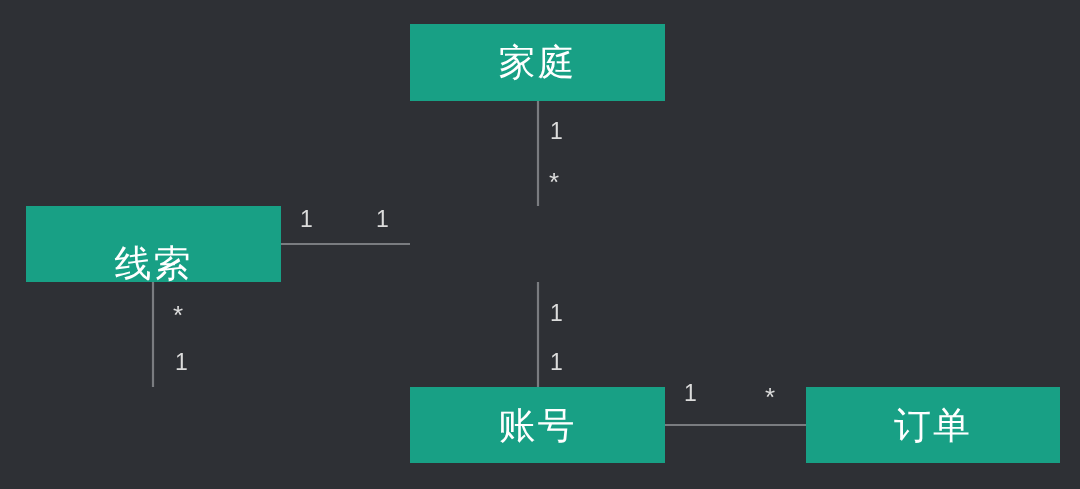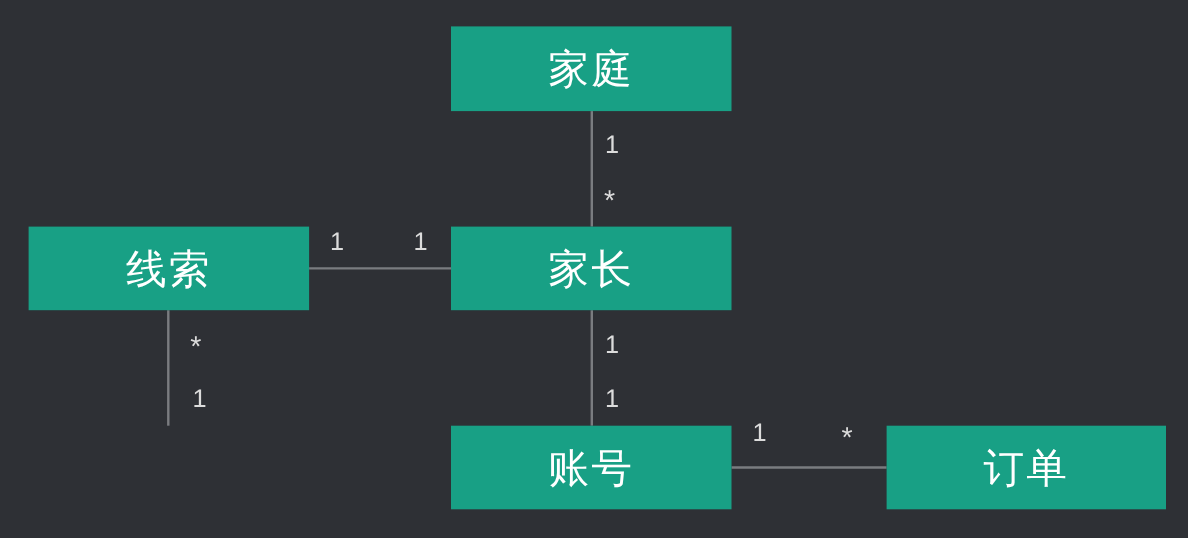--- a/index.html
+++ b/index.html
@@ -49,21 +49,21 @@
     line-height: 1;
     white-space: nowrap;
     font-family: "Liberation Sans", "DejaVu Sans", sans-serif;
   }
   .cardinality.star {
     font-size: 26px;
   }
 
   
   #node-family   { left: 410px; top: 24px;  width: 255px; height: 77px; }
-  #node-lead     { left: 26px;  top: 206px; width: 255px; height: 76px; }
+  #node-lead     { left: 26px;  top: 206px; width: 255px; height: 76px; align-items: flex-end; }
   #node-parent   { left: 410px; top: 206px; width: 255px; height: 76px; }
   #node-sales    { left: 26px;  top: 387px; width: 255px; height: 76px; }
   #node-account  { left: 410px; top: 387px; width: 255px; height: 76px; }
   #node-order    { left: 806px; top: 387px; width: 254px; height: 76px; }
 
   
   #card-family-parent-top    { left: 550px; top: 120px; }
   #card-family-parent-bottom { left: 549px; top: 169px; }
   #card-lead-parent-left     { left: 300px; top: 208px; }
   #card-lead-parent-right    { left: 376px; top: 208px; }
@@ -88,23 +88,20 @@
   </svg>
 
   <div class="entity-node" id="node-family">
     <span class="entity-label">家庭</span>
   </div>
 
   <div class="entity-node" id="node-lead">
     <span class="entity-label">线索</span>
   </div>
 
-  <div class="entity-node" id="node-parent">
-    <span class="entity-label">家长</span>
-  </div>
 
 
   <div class="entity-node" id="node-account">
     <span class="entity-label">账号</span>
   </div>
 
   <div class="entity-node" id="node-order">
     <span class="entity-label">订单</span>
   </div>
 

